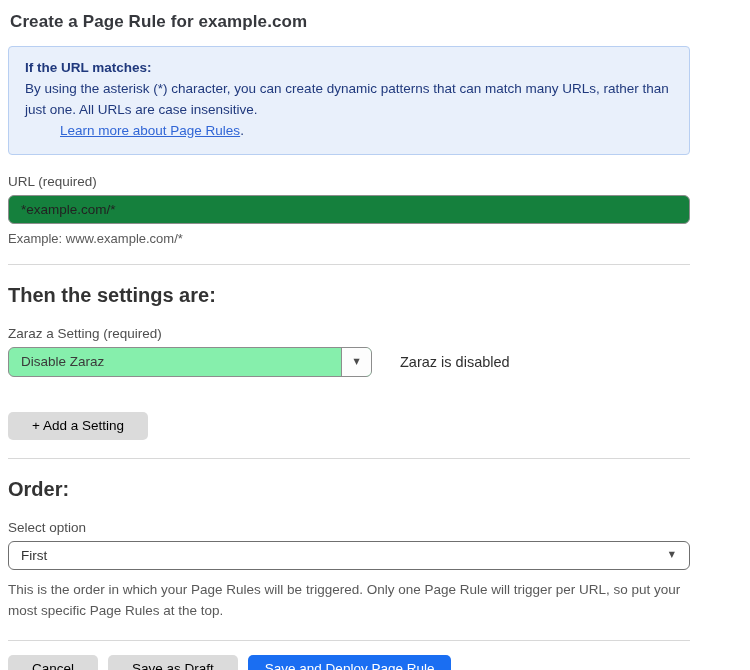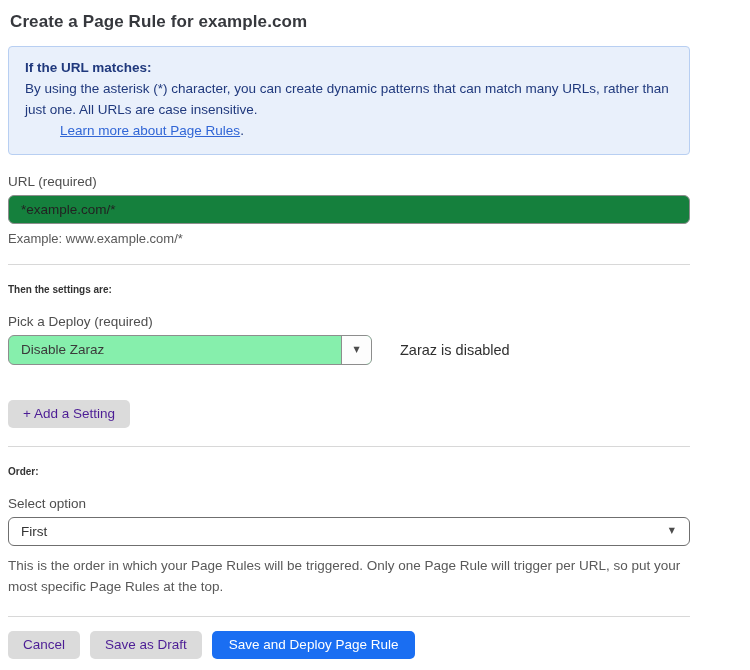--- a/index.html
+++ b/index.html
@@ -48,21 +48,21 @@
     outline: none;
   }
   .helper-text { margin-top: 7px; font-size: 13px; color: #595959; }
 
   hr.divider {
     border: none; border-top: 1px solid #d8d8d8;
     margin: 18px 0 0 0;
   }
 
   h2.section-heading {
-    margin-top: 19px; font-size: 10px; font-weight: bold; color: #333;
+    margin-top: 19px; font-size: 20px; font-weight: bold; color: #333;
   }
 
   .setting-row {
     display: flex; align-items: center; margin-top: 6px;
   }
   .setting-dropdown {
     display: flex; align-items: stretch;
     width: 364px; height: 30px;
     background: #86efac;
     border: 1px solid #8d8d8d;
@@ -83,23 +83,23 @@
   .dd-arrow-glyph, .caret-glyph {
     font-size: 8px; color: #4c4c4c; line-height: 1;
     font-family: "DejaVu Sans", sans-serif;
   }
   .setting-status { margin-left: 28px; font-size: 14.5px; color: #2f2f2f; }
 
   .btn {
     display: inline-flex; align-items: center; justify-content: center;
     border: none; border-radius: 5px;
     font-family: "Liberation Sans", sans-serif;
-    font-size: 13.5px; color: #4c1d95;
+    font-size: 13.5px; color: #000000;
     background: #dbdbdb;
-    padding: 0 15px; height: 28px;
+    padding: 0 24px; height: 28px;
     cursor: pointer;
   }
   .btn-add { margin-top: 35px; height: 28px; }
 
   .order-select {
     display: flex; align-items: center; justify-content: space-between;
     width: 100%; height: 29px;
     margin-top: 6px;
     background: #fff;
     border: 1px solid #6f6f6f;
@@ -134,21 +134,21 @@
   </div>
 
   <div class="field-label">URL (required)</div>
   <input class="url-input" type="text" value="*example.com/*" style="">
   <div class="helper-text">Example: www.example.com/*</div>
 
   <hr class="divider">
 
   <h2 class="section-heading">Then the settings are:</h2>
 
-  <div class="field-label">Pick a Deploy (required)</div>
+  <div class="field-label">Zaraz a Setting (required)</div>
 
   <div class="setting-row">
     <div class="setting-dropdown">
       <div class="dd-value">Disable Zaraz</div>
       <div class="dd-arrow-btn">
         <span class="dd-arrow-glyph">▼</span>
       </div>
     </div>
     <div class="setting-status">Zaraz is disabled</div>
   </div>

